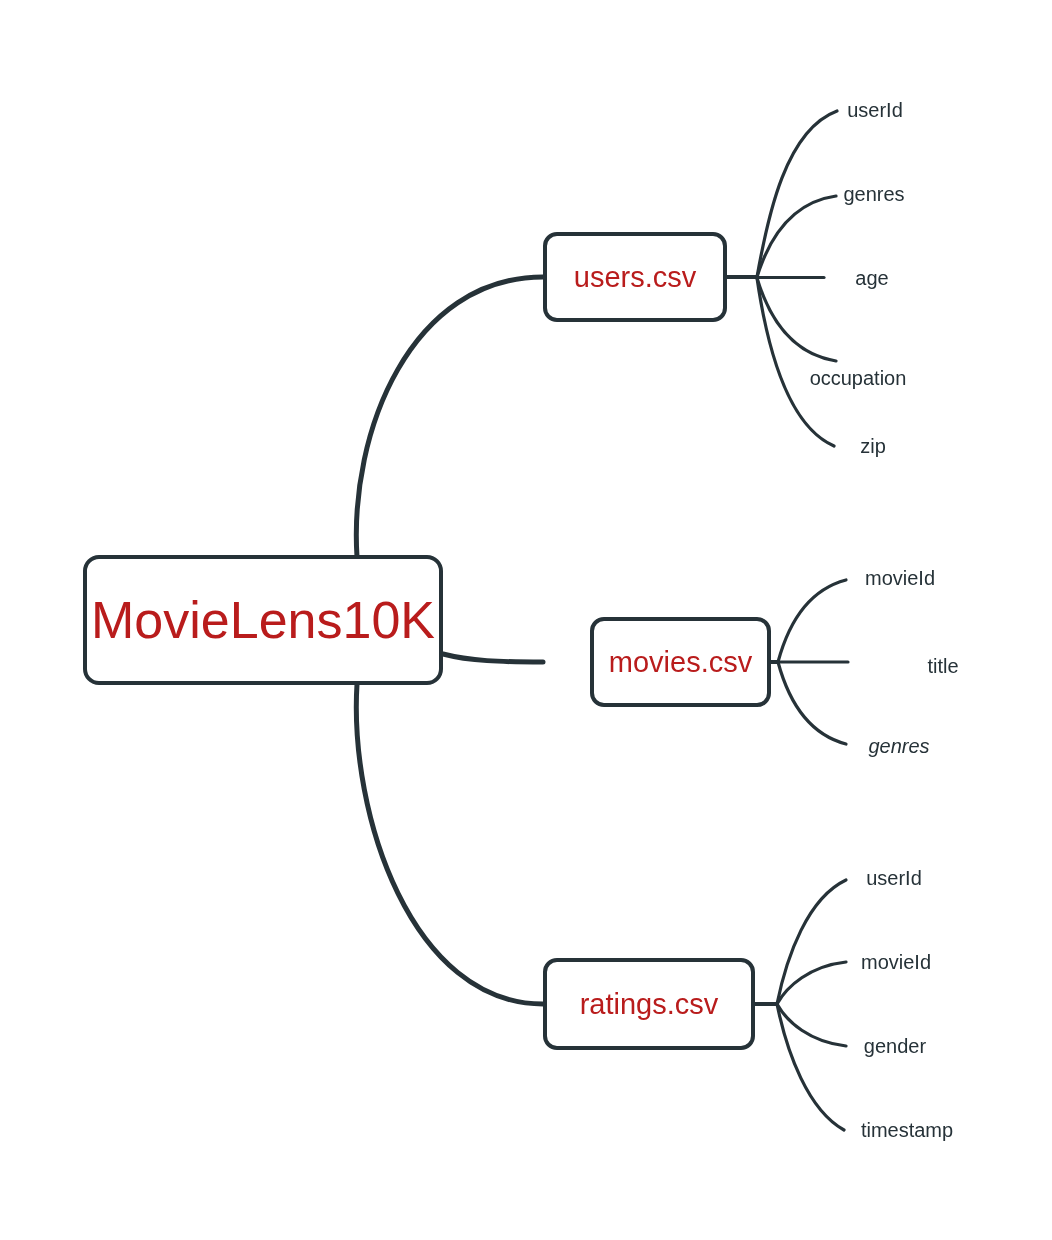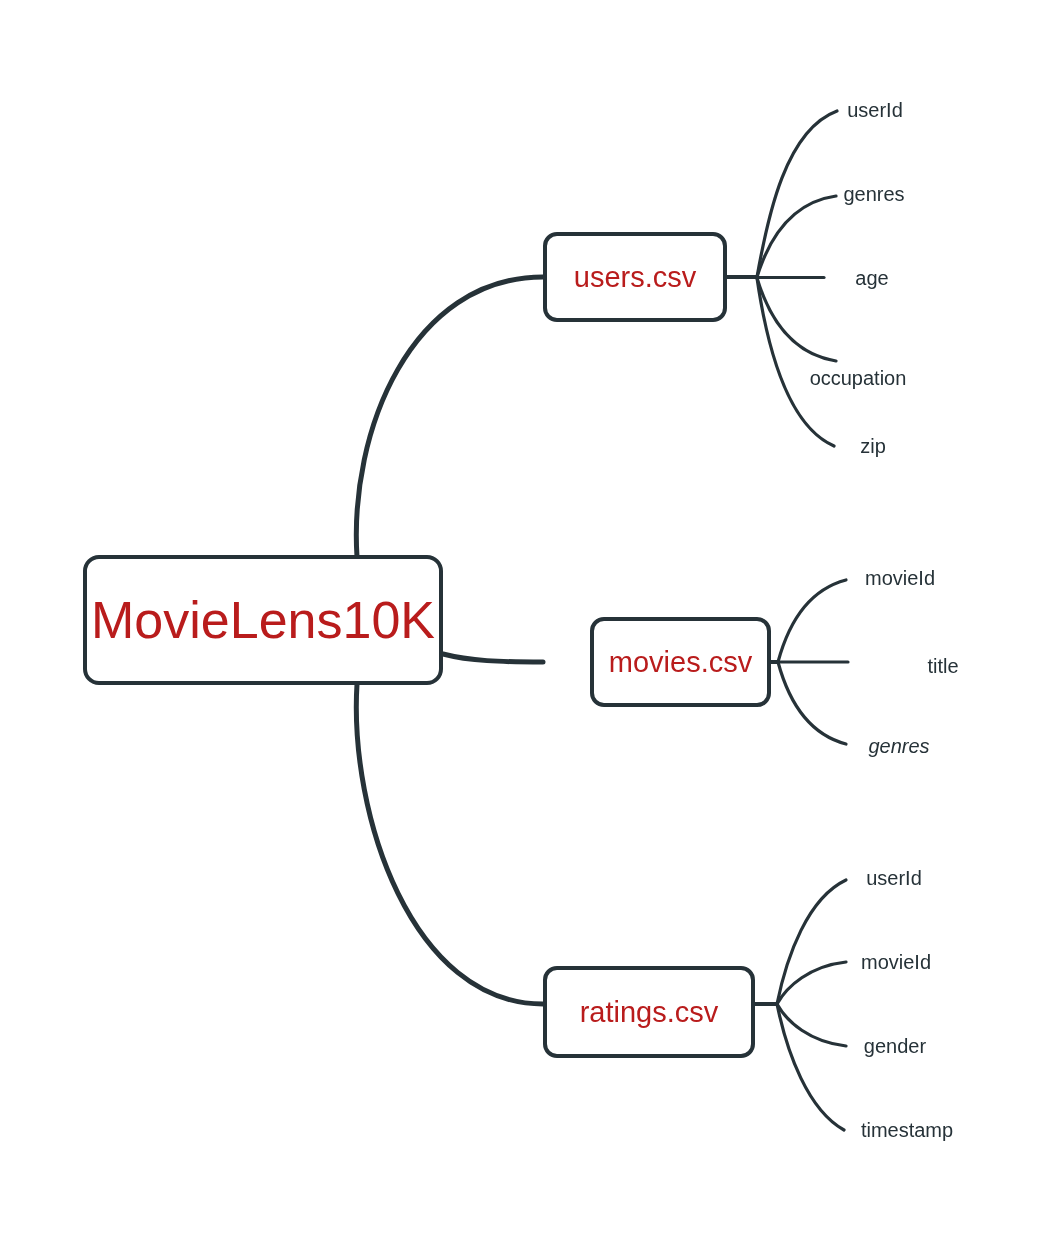--- a/index.html
+++ b/index.html
@@ -49,21 +49,21 @@
     height: 130px;
     border-radius: 16px;
     font-size: 52px;
   }
   .node.file {
     border-radius: 14px;
     font-size: 29px;
   }
   .node.users   { left: 543px; top: 232px; width: 184px; height: 90px; }
   .node.movies  { left: 571px; top: 617px; width: 181px; height: 90px; margin-left: 19px; }
-  .node.ratings { left: 543px; top: 958px; width: 212px; height: 92px; margin-top: 8px; }
+  .node.ratings { left: 543px; top: 958px; width: 212px; height: 92px; }
 
   .leaf {
     position: absolute;
     transform: translate(-50%, -50%);
     font-size: 20px;
     white-space: nowrap;
     color: #263238;
   }
 </style>
 </head>

